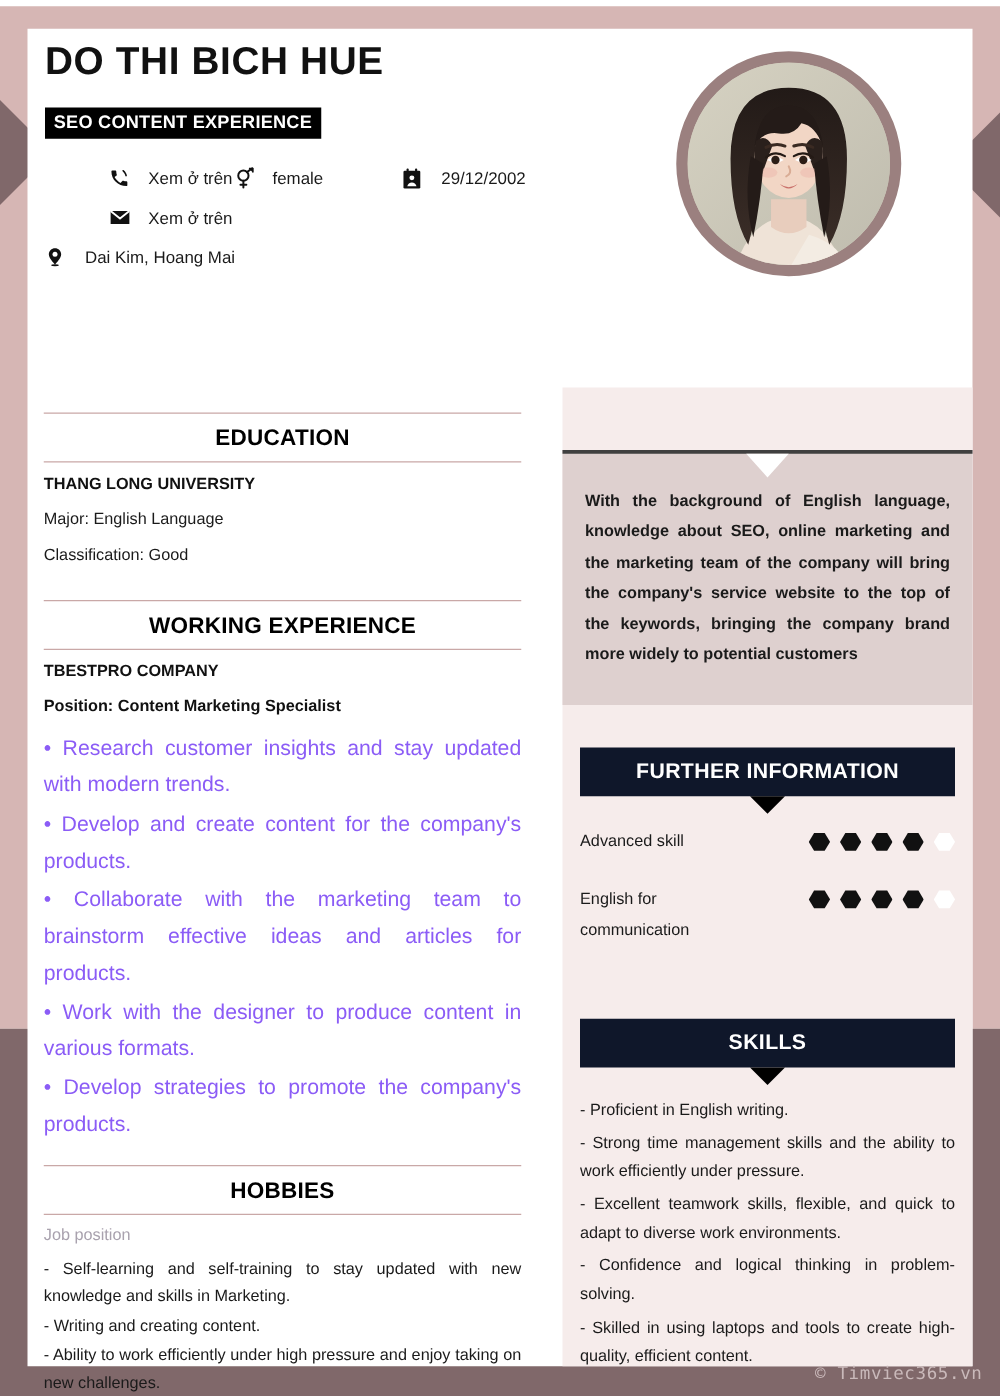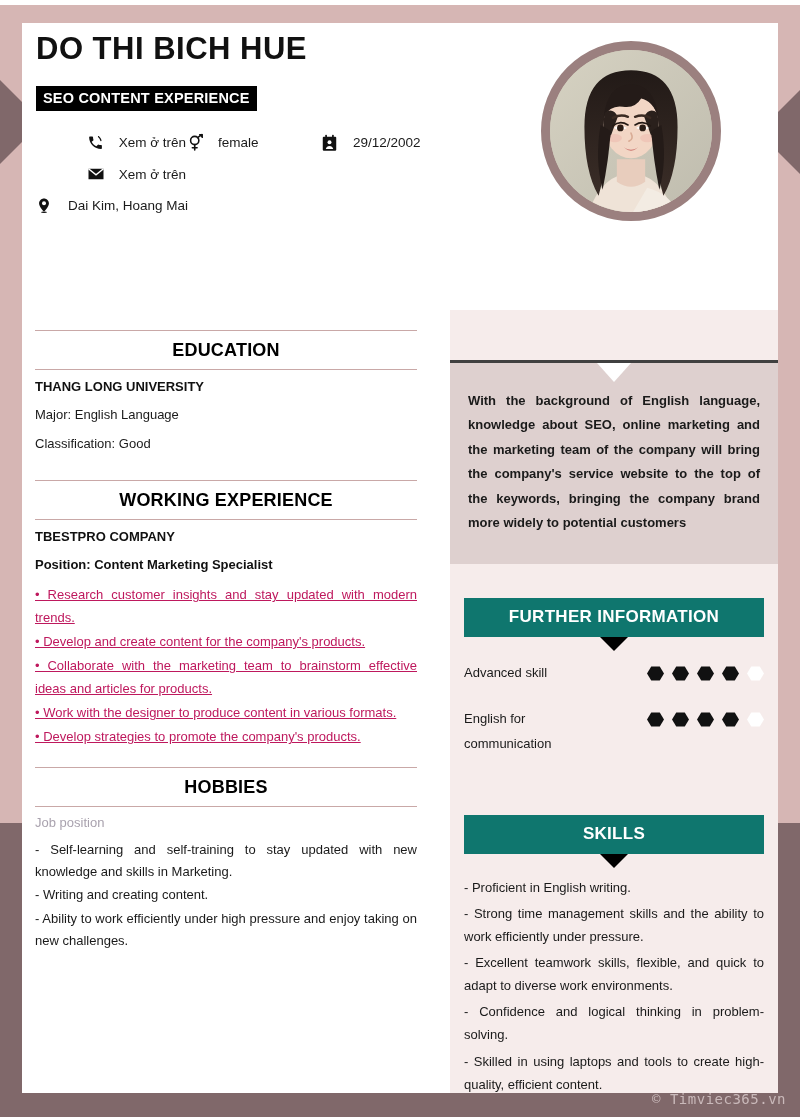--- a/index.html
+++ b/index.html
@@ -68,22 +68,22 @@
     text-align:center;font-size:18px;font-weight:bold;color:#000000;
     letter-spacing:.2px;padding:9px 0 8px 0;
     border-top:1.5px solid #c9a8a7;border-bottom:1.5px solid #c9a8a7;
     margin:0;
   }
   .sec-body{padding:8px 0 16px 0;}
   .lbold{font-size:13px;font-weight:bold;color:#111;margin:0 0 10px 0;line-height:1.4;}
   .ltext{font-size:13px;color:#1a1a1a;margin:0 0 10px 0;line-height:1.45;}
   .lmuted{font-size:13px;color:#a9a2ae;margin:0 0 9px 0;}
   .bullet{
-    font-size:13px;color:#be185d;line-height:1.72;margin:0 0 2px 0;
-    text-align:justify;text-justify:inter-word;text-decoration:underline;
+    font-size:17px;color:#8b5cf6;line-height:1.72;margin:0 0 2px 0;
+    text-align:justify;text-justify:inter-word;
   }
   .dash{font-size:13px;color:#1a1a1a;line-height:1.72;margin:0 0 1px 0;
     text-align:justify;text-justify:inter-word;}
 
   
   .right-col{position:absolute;left:450px;top:310px;width:328px;}
   .right-bg{position:absolute;left:450px;top:310px;width:328px;height:783px;background:#f6eceb;}
 
   .objective{
     position:relative;background:#ded0cf;padding:26px 18px 28px 18px;
@@ -95,21 +95,21 @@
     width:0;height:0;border-left:17px solid transparent;
     border-right:17px solid transparent;border-top:19px solid #ffffff;
   }
   .obj-text{
     font-size:13px;color:#1a1a1a;line-height:1.88;margin:0;
     text-align:justify;text-justify:inter-word;
   }
 
   .blk-head-wrap{position:relative;margin:34px 14px 0 14px;}
   .blk-head{
-    background:#0f766e;color:#fff;text-align:center;font-weight:bold;
+    background:#0f172a;color:#fff;text-align:center;font-weight:bold;
     font-size:17px;letter-spacing:.3px;padding:9px 0 10px 0;
   }
   .blk-notch{
     position:absolute;left:50%;bottom:-14px;transform:translateX(-50%);
     width:0;height:0;border-left:14px solid transparent;
     border-right:14px solid transparent;border-top:14px solid #000;
   }
 
   .rates{padding:24px 14px 4px 14px;}
   .rate-row{display:flex;align-items:flex-start;margin-bottom:22px;}

